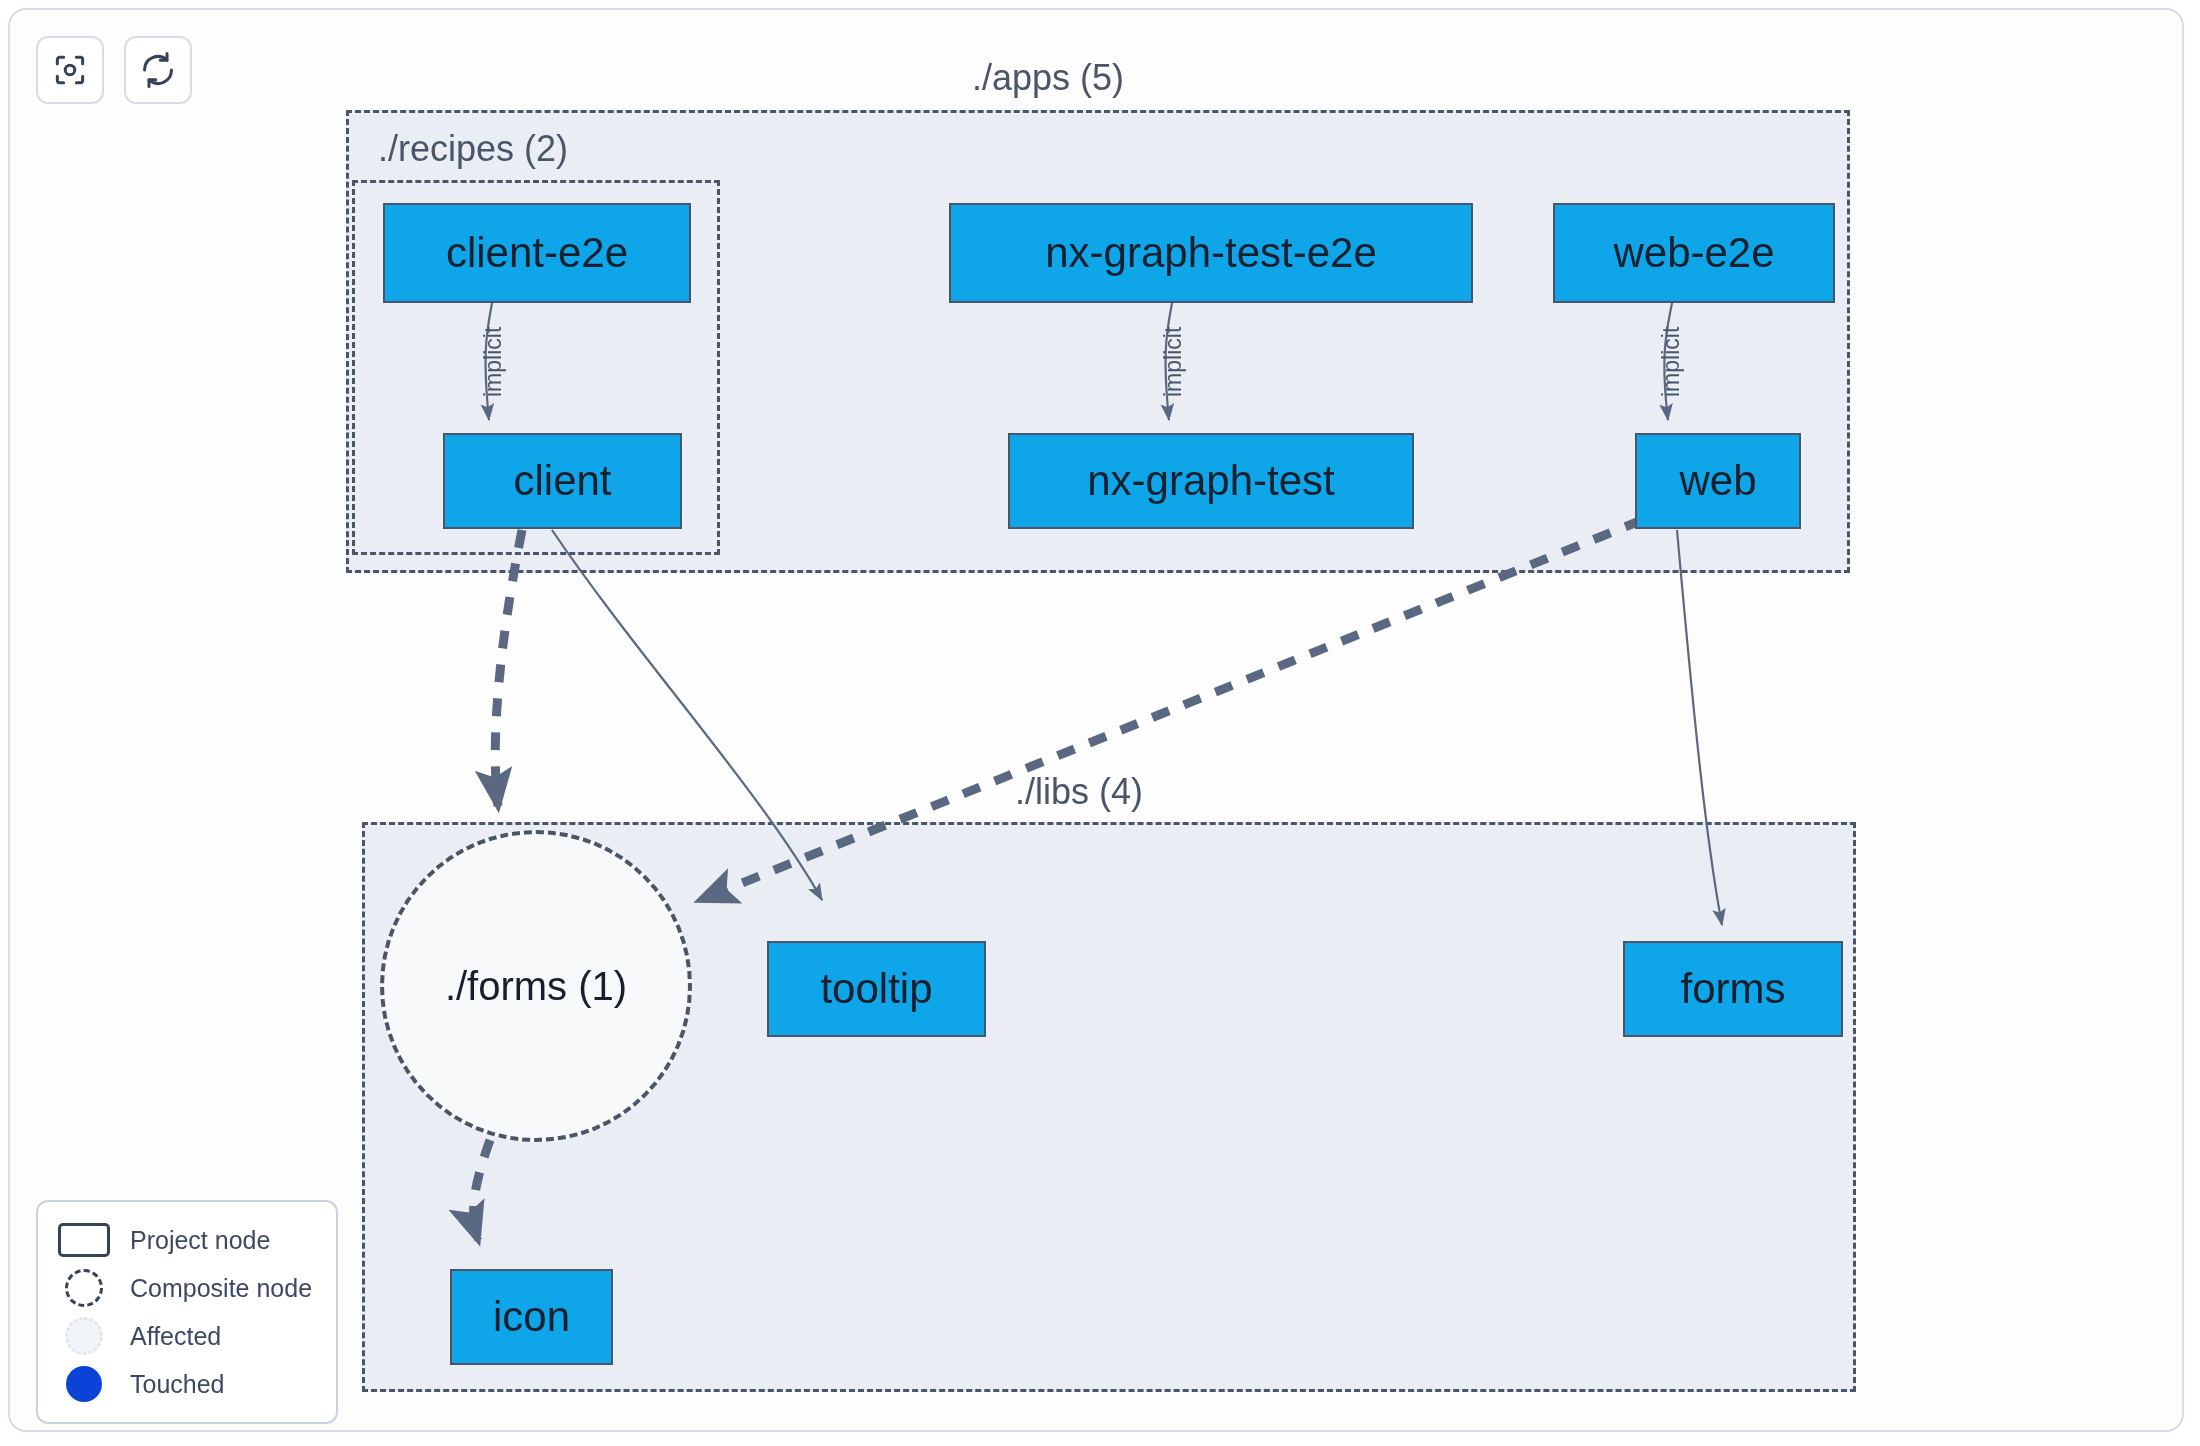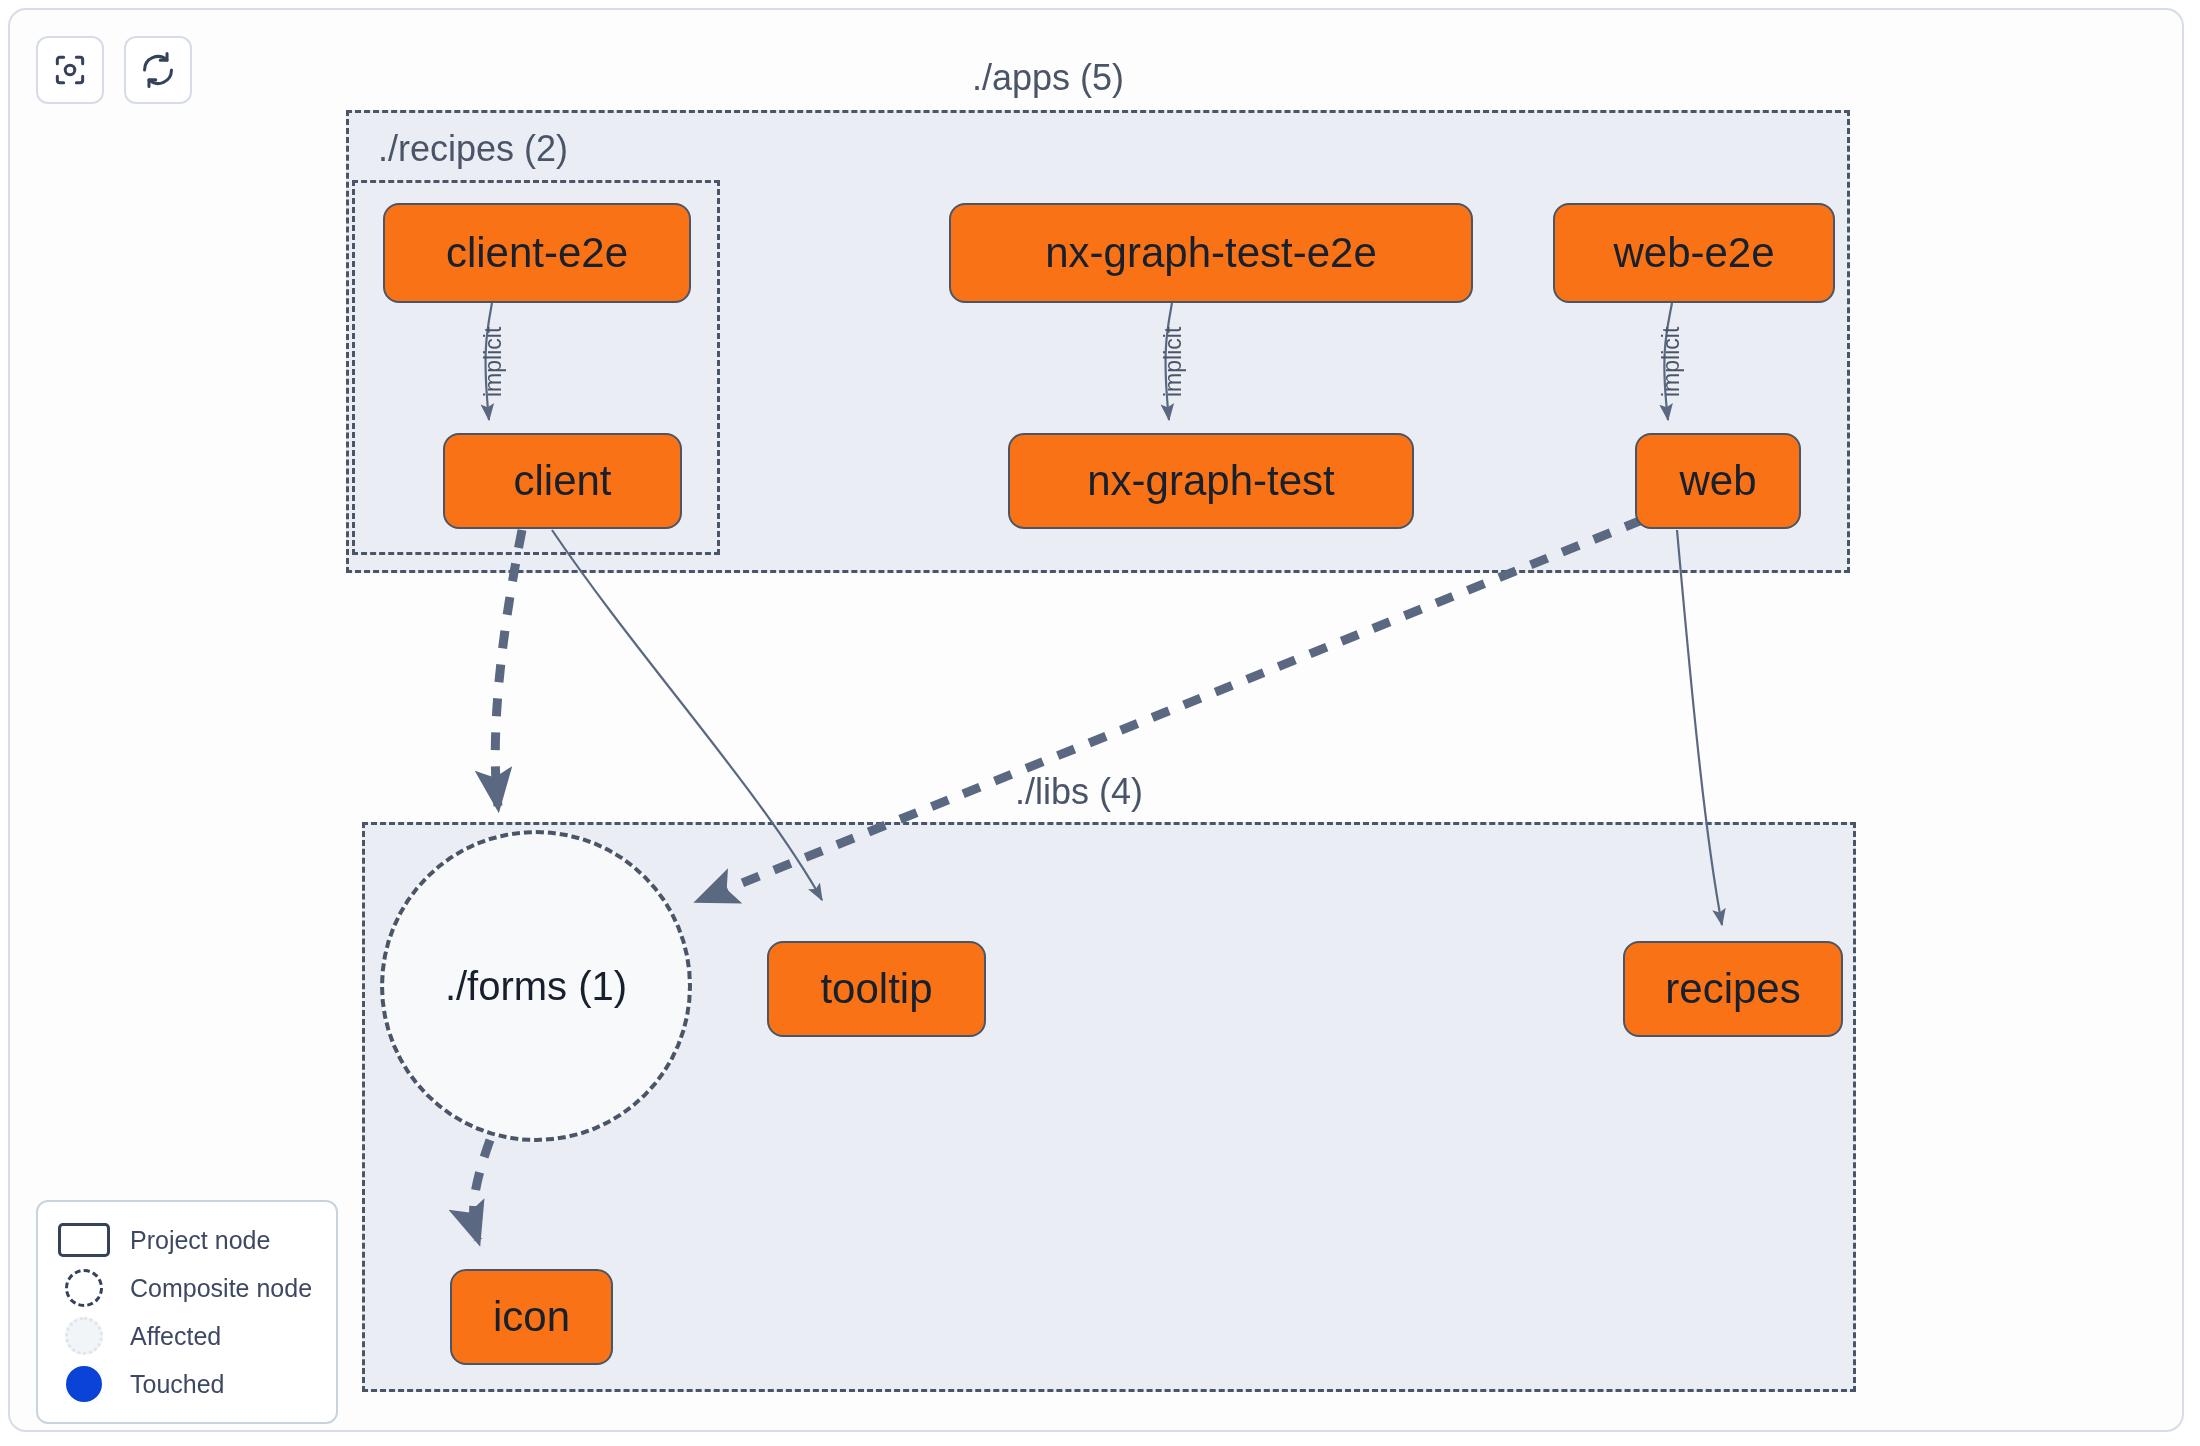--- a/index.html
+++ b/index.html
@@ -60,22 +60,22 @@
     white-space: nowrap;
     line-height: 1;
     z-index: 12;
     background: transparent;
   }
 
   
   .node {
     position: absolute;
     border: 2px solid #4a5568;
-    border-radius: 16px;
-    background: #f97316;
+    border-radius: 0;
+    background: #0ea5e9;
     display: flex;
     align-items: center;
     justify-content: center;
     box-sizing: border-box;
     z-index: 20;
     cursor: pointer;
   }
   .node-label {
     font-size: 42px;
     color: #18202e;
@@ -263,21 +263,21 @@
 
   <div class="node composite" style="left:380px; top:830px; width:312px; height:312px;">
     <span class="node-label">./forms (1)</span>
   </div>
 
   <div class="node" style="left:767px; top:941px; width:219px; height:96px;">
     <span class="node-label">tooltip</span>
   </div>
 
   <div class="node" style="left:1623px; top:941px; width:220px; height:96px;">
-    <span class="node-label">recipes</span>
+    <span class="node-label">forms</span>
   </div>
 
   <div class="node" style="left:450px; top:1269px; width:163px; height:96px;">
     <span class="node-label">icon</span>
   </div>
 
   <div class="legend">
     <div class="legend-row">
       <span class="legend-swatch">
         <span class="sw-rect"></span>

